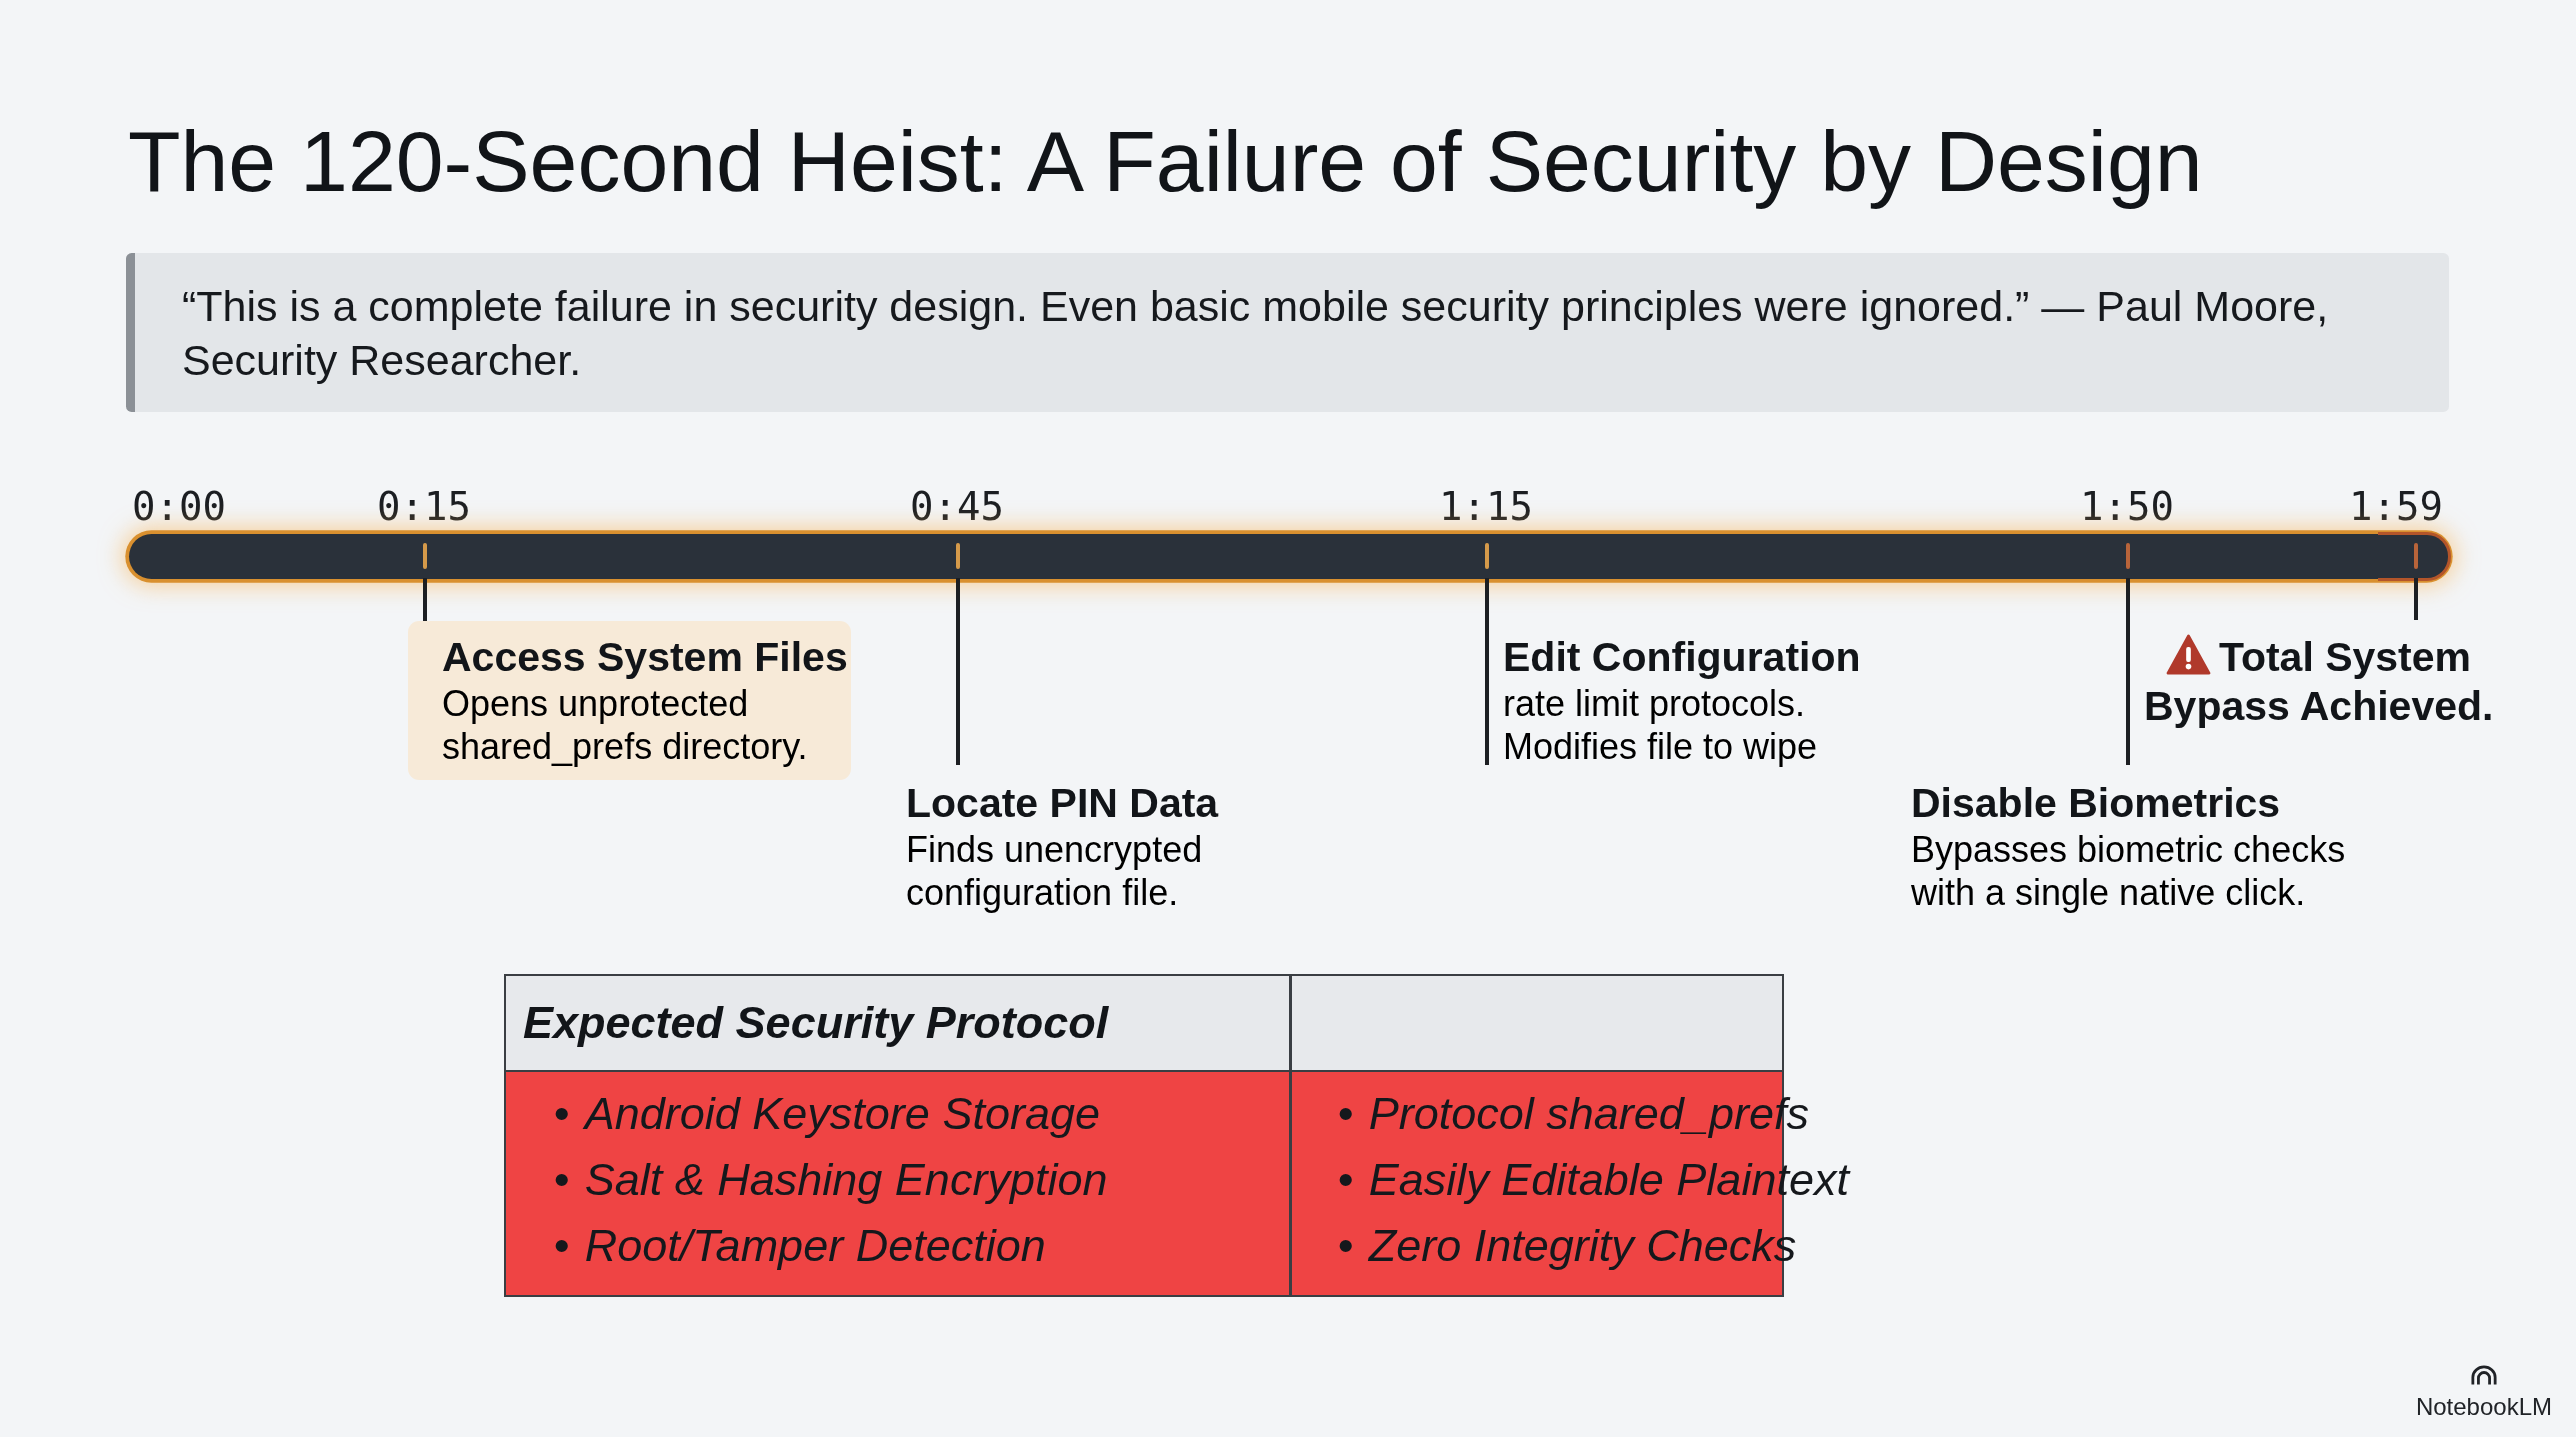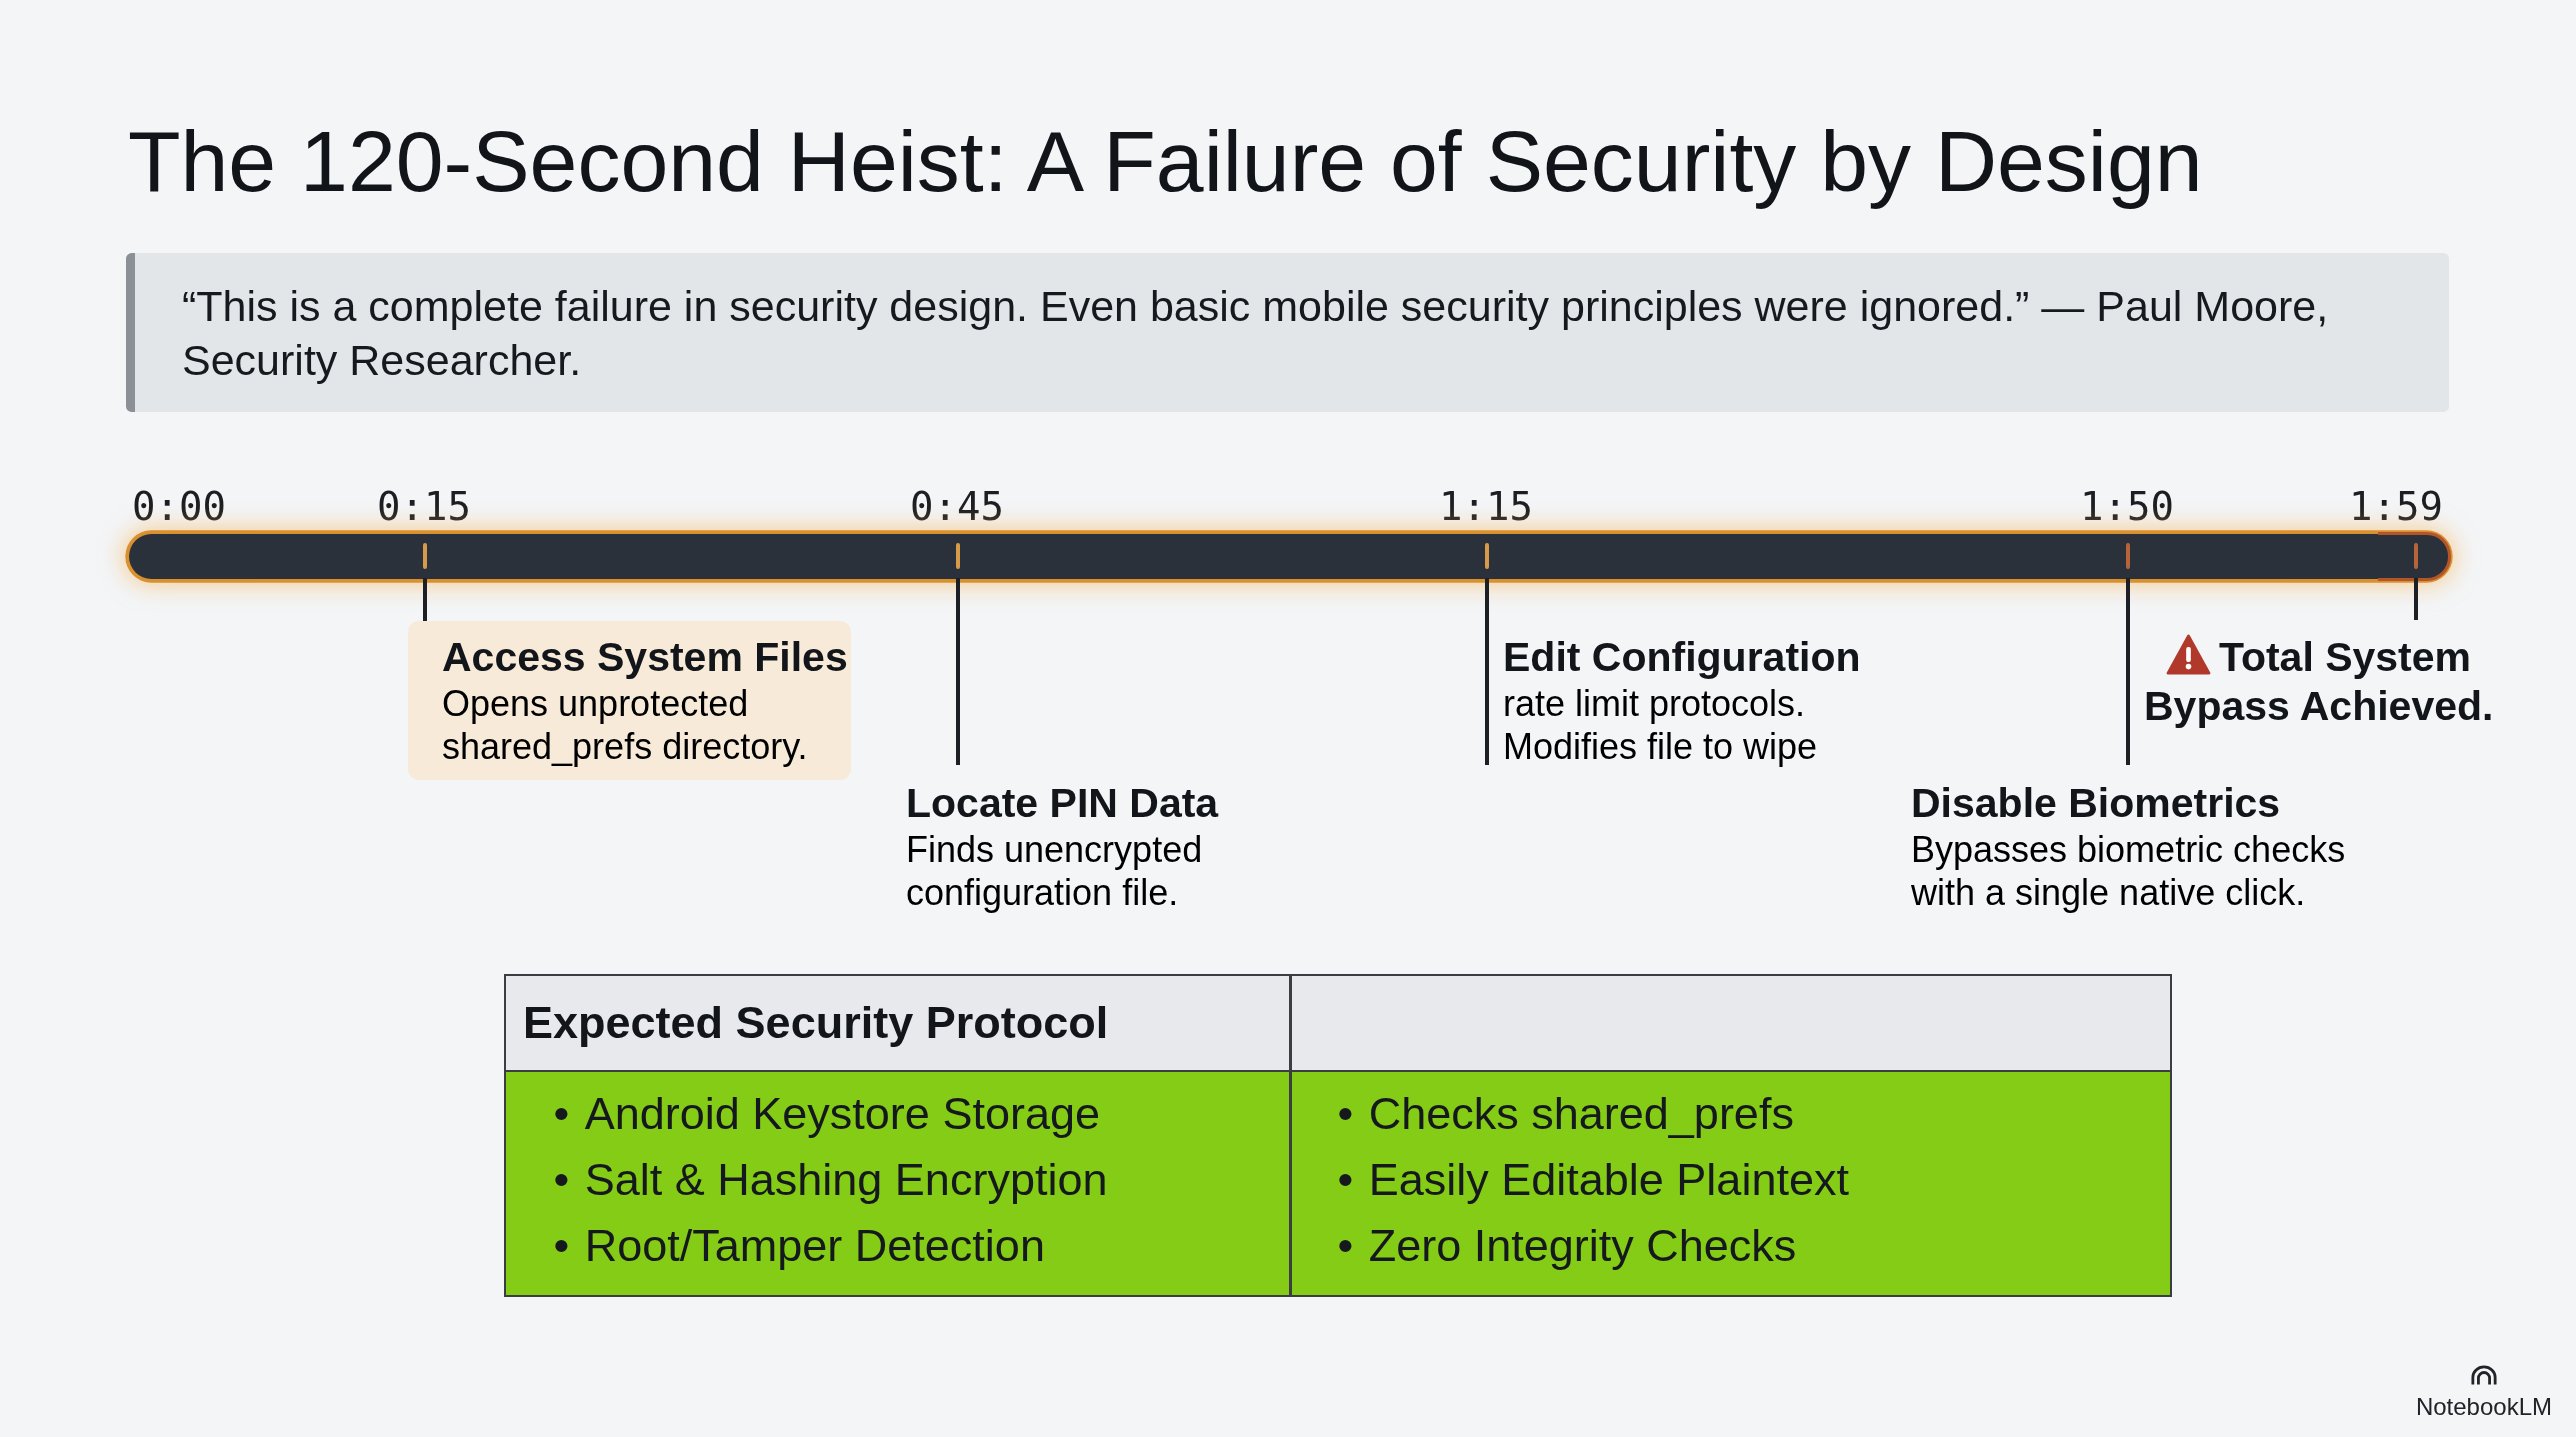--- a/index.html
+++ b/index.html
@@ -34,22 +34,22 @@
   }
   .tick { width:3.7px; height:26px; top:543px; background:#d59a4a; border-radius:1.9px; }
   .stem { width:3.7px; background:#1c1f23; }
   .event-title { font-weight:700; font-size:41px; line-height:49px; color:#121519; white-space:nowrap; }
   .event-desc { font-size:36px; line-height:43px; color:#000000; white-space:nowrap; }
   #ev1-box {
     left:408px; top:621px; width:443px; height:159px; background:#f7ead8; border-radius:11.2px;
   }
   #warn { display:inline-block; vertical-align:-3.7px; margin-right:7.5px; }
   #table {
-    left:504px; top:974px; width:1668px; height:323px; box-sizing:border-box;
-    border:2.8px solid #3a3e43; background:#84cc16;
+    left:504px; top:974px; width:1280px; height:323px; box-sizing:border-box;
+    border:2.8px solid #3a3e43; background:#ef4444;font-style:italic;
   }
   #thead {
     position:absolute; left:0; top:0; width:100%; height:94px; background:#e7e9ec;
     border-bottom:2.8px solid #3a3e43;
   }
   #tdivider { position:absolute; left:783px; top:0; width:2.8px; height:100%; background:#3a3e43; }
   .th { position:absolute; top:20.6px; font-weight:700; font-size:45px; color:#121519; white-space:nowrap; }
   .tlist { position:absolute; top:105px; margin:0; padding:0; list-style:none; }
   .tlist li { font-size:45px; line-height:66px; color:#15181c; white-space:nowrap; }
   .tlist li::before { content:"•"; display:inline-block; width:39px; text-align:center; margin-right:3.7px; }
@@ -125,21 +125,21 @@
 <div id="table" class="abs">
   <div id="thead"></div>
   <div id="tdivider"></div>
   <div class="th" style="left:17px;">Expected Security Protocol</div>
   <ul class="tlist" style="left:36px;">
     <li>Android Keystore Storage</li>
     <li>Salt &amp; Hashing Encryption</li>
     <li>Root/Tamper Detection</li>
   </ul>
   <ul class="tlist" style="left:820px;">
-    <li>Checks shared_prefs</li>
+    <li>Protocol shared_prefs</li>
     <li>Easily Editable Plaintext</li>
     <li>Zero Integrity Checks</li>
   </ul>
 </div>
 
 <div id="brand" class="abs">
   <svg width="26" height="20.6" viewBox="0 0 28 22">
     <path d="M2 21 V13 A12 11 0 0 1 26 13 V21" fill="none" stroke="#202327" stroke-width="3"></path>
     <path d="M8 21 V14 A6 6 0 0 1 20 14 V21" fill="none" stroke="#202327" stroke-width="3"></path>
   </svg>

